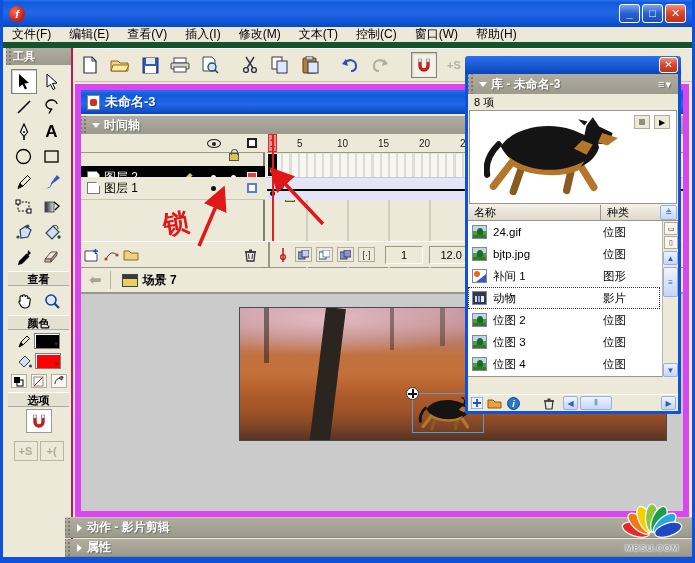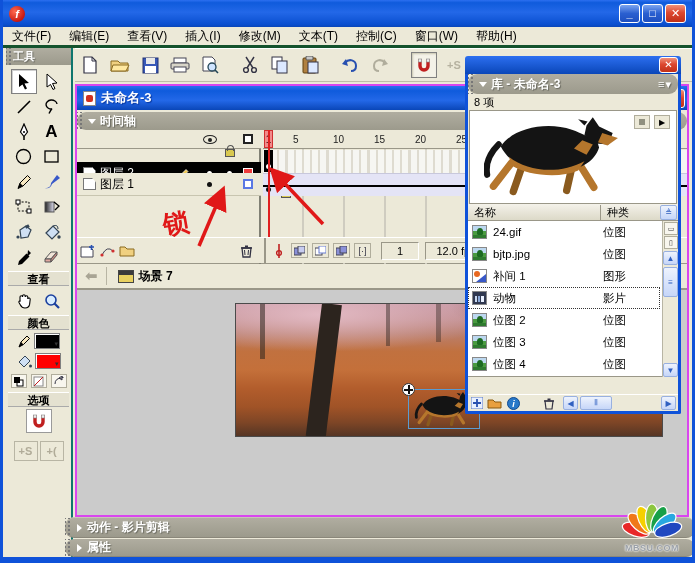--- a/index.html
+++ b/index.html
@@ -14,31 +14,31 @@
   .app-icon{width:16px;height:16px;margin:0 5px 0 6px;border-radius:50%;
     background:radial-gradient(circle at 35% 35%,#ff6a50,#c81810 70%);
     color:#fff;font-weight:bold;font-size:11px;text-align:center;line-height:16px;font-style:italic;}
   .title-text{font-weight:bold;font-size:13px;text-shadow:1px 1px 1px #0838a0;letter-spacing:.5px;}
   .winbtns{position:absolute;right:6px;top:4px;display:flex;gap:2px;}
   .winbtn{width:21px;height:19px;border-radius:3px;border:1px solid #fff;color:#fff;
     font-size:11px;line-height:17px;text-align:center;font-weight:bold;
     background:linear-gradient(180deg,#7ba4f0,#2a5fd0 50%,#1d4fc0);}
   .winbtn.close{background:linear-gradient(180deg,#f09078,#dd4830 45%,#c03018);}
   
-  .menubar{left:0;top:27px;width:100%;height:21px;background:#ece9d8;border-bottom:3px solid #14532d;
+  .menubar{left:0;top:27px;width:100%;height:21px;background:#ece9d8;border-bottom:6px solid #14532d;
     display:flex;align-items:center;font-size:12px;color:#000;}
   .menu-item{padding:2px 9px;cursor:default;}
   
   .phdr{background:linear-gradient(180deg,#b0ada0,#9c9a8c);color:#fff;font-weight:bold;font-size:12px;
-    display:flex;align-items:center;text-shadow:1px 1px 1px #6a6a60;border-radius:9px;}
+    display:flex;align-items:center;text-shadow:1px 1px 1px #6a6a60;}
   .grip{width:7px;height:100%;background:radial-gradient(circle,#777 1px,transparent 1.5px) 2px 2px/4px 4px repeat;}
   .tri-down{width:0;height:0;border-left:4px solid transparent;border-right:4px solid transparent;border-top:5px solid #fff;margin:0 4px;}
   .tri-right{width:0;height:0;border-top:4px solid transparent;border-bottom:4px solid transparent;border-left:5px solid #fff;margin:0 5px;}
   
-  .toolscol{left:3px;top:48px;width:67px;height:509px;background:#ece9d8;border-right:2px solid #0f766e;}
+  .toolscol{left:3px;top:48px;width:67px;height:509px;background:#ece9d8;border-right:2px solid #be185d;}
   .tools-title{height:17px;font-size:11px;font-weight:bold;color:#fff;background:linear-gradient(180deg,#b0ada0,#9c9a8c);
      display:flex;align-items:center;text-shadow:1px 1px 1px #6a6a60;}
   .sec-label{height:15px;margin:2px 2px;border-top:1px solid #fff;border-bottom:1px solid #aaa;
      font-size:11px;font-weight:bold;text-align:center;color:#000;background:#e4e1d0;}
   .tgrid{display:grid;grid-template-columns:28px 28px;justify-content:center;}
   .tbtn{width:26px;height:25px;display:flex;align-items:center;justify-content:center;border:1px solid transparent;}
   .tbtn.sel{background:#fff;border:1px solid #808080;box-shadow:inset 1px 1px 0 #d0d0d0;}
   .tbtn svg{display:block;}
   .opt-btn{width:26px;height:24px;margin:2px auto;border:1px solid #9a9a9a;background:#fff;
     display:flex;align-items:center;justify-content:center;}
@@ -46,21 +46,21 @@
     font-size:11px;font-weight:bold;display:inline-flex;align-items:center;justify-content:center;}
   .swatch{width:26px;height:16px;border:1px solid #808080;box-shadow:1px 1px 0 #fff inset;position:relative;}
   .swatch .dd{position:absolute;right:1px;bottom:0;font-size:7px;color:#333;}
   
   .maintb{left:72px;top:48px;width:620px;height:34px;background:#ece9d8;
     border-top:1px solid #fff;border-bottom:1px solid #c0bda8;display:flex;align-items:center;font-size:15px;}
   .tbico{width:26px;height:26px;margin:0 2px;display:flex;align-items:center;justify-content:center;color:#1a3f9e;}
   .tbico.pressed{border:1px solid #808080;background:#f4f2e8;box-shadow:inset 1px 1px 2px #c8c5b0;}
   .tbico.disabled{color:#b6b2a0;}
   
-  .docwin{left:72px;top:84px;width:614px;height:433px;border:2px solid #d946ef;background:#ece9d8;}
+  .docwin{left:72px;top:84px;width:614px;height:433px;border:6px solid #d946ef;background:#ece9d8;}
   .doc-titlebar{left:0;top:0;width:100%;height:24px;
     background:linear-gradient(180deg,#2c6ff0,#0f5bdc 20%,#2368e8 60%,#0a46b8);
     display:flex;align-items:center;color:#fff;font-weight:bold;font-size:13px;text-shadow:1px 1px 1px #0838a0;}
   .doc-icon{width:13px;height:15px;background:#fff;border:1px solid #888;margin:0 5px 0 6px;position:relative;}
   .doc-icon:after{content:"";position:absolute;left:2px;top:3px;width:7px;height:7px;background:#d03020;border-radius:2px;}
   .doc-close{position:absolute;right:2px;top:3px;width:15px;height:19px;border-radius:3px;border:1px solid #fff;
     background:linear-gradient(180deg,#f09078,#dd4830 45%,#c03018);}
   
   .tl-hdr{left:0;top:26px;width:100%;height:18px;}
   .tl-body{left:0;top:44px;width:100%;height:134px;background:#ece9d8;border-bottom:1px solid #9a9788;}

